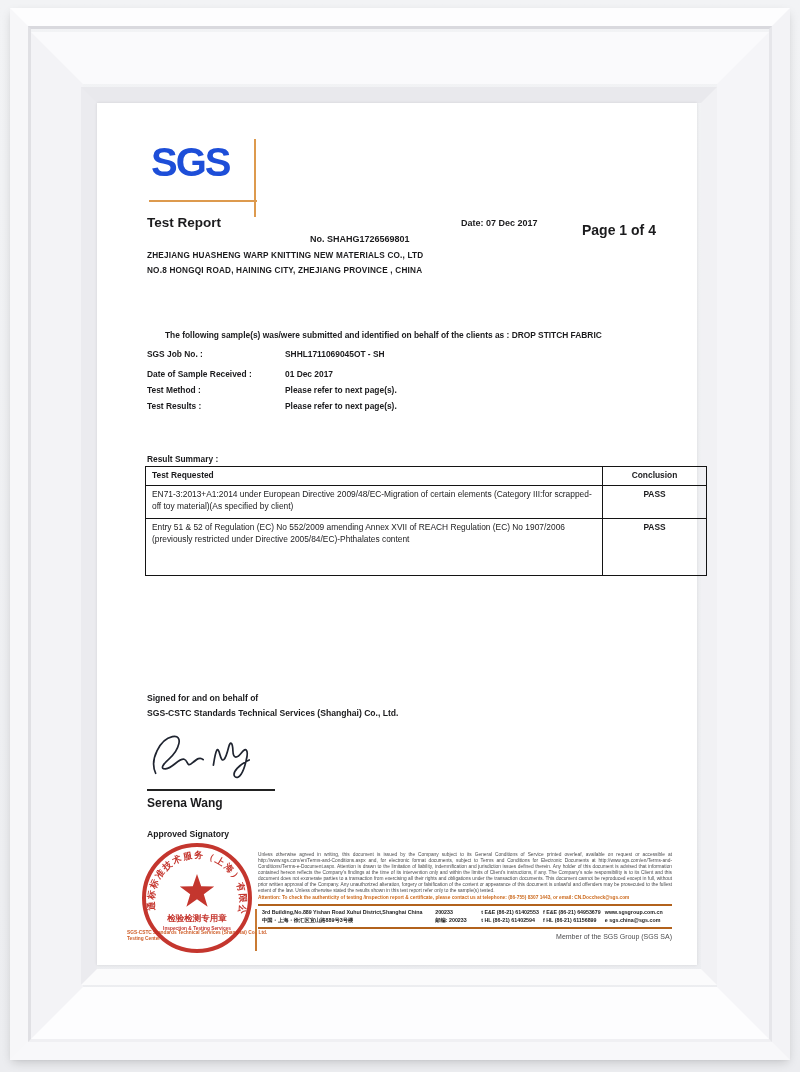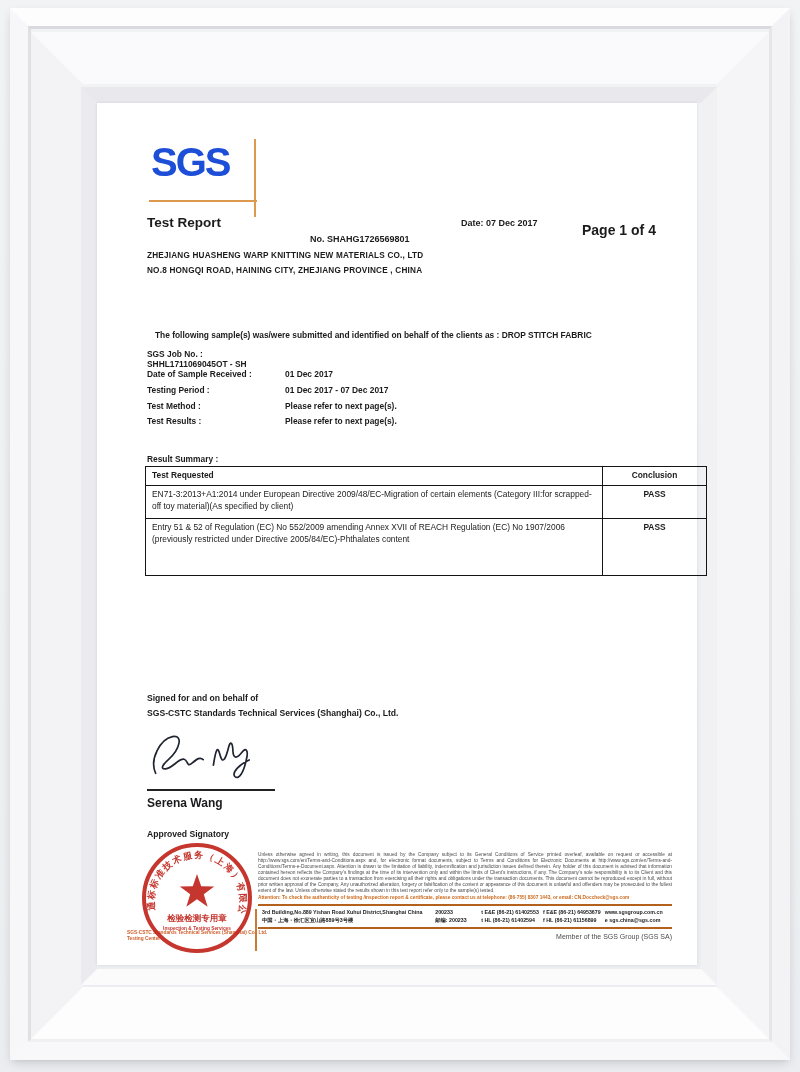--- a/index.html
+++ b/index.html
@@ -38,23 +38,23 @@
   
   .title-row { position:absolute; left:50px; top:112px; width:520px; height:18px; }
   .doc-title { position:absolute; left:0; top:0; font-size:13.5px; font-weight:700; }
   .report-no { position:absolute; left:163px; top:19px; font-size:9px; font-weight:700; }
   .report-date { position:absolute; left:314px; top:3px; font-size:9px; font-weight:700; }
   .report-page { position:absolute; left:435px; top:7px; font-size:14px; font-weight:700; }
 
   .client-block { position:absolute; left:50px; top:145px; font-size:8.2px; font-weight:700;
     line-height:15px; letter-spacing:.2px; }
 
-  .intro-line { position:absolute; left:58px; top:227px; font-size:8.4px; font-weight:700; }
-
-  .job-row { position:absolute; left:50px; top:246px; font-size:8.4px; font-weight:700; display:flex;flex-direction:column; }
+  .intro-line { position:absolute; left:68px; top:227px; font-size:8.4px; font-weight:700; }
+
+  .job-row { position:absolute; left:50px; top:246px; font-size:8.4px; font-weight:700; display:flex; }
   .details-block { position:absolute; left:50px; top:266px; font-size:8.4px; font-weight:700; }
   .detail-row { display:flex; height:15.8px; align-items:flex-start; }
   .detail-label { width:138px; flex-shrink:0; }
 
   .result-summary { position:absolute; left:50px; top:351px; font-size:8.4px; font-weight:700; }
 
   
   .results-table { position:absolute; left:48px; top:363px; width:562px;
     border-collapse:collapse; font-size:8.4px; }
   .results-table th, .results-table td { border:1.6px solid #141414; padding:2px 6px 3px 6px;
@@ -126,24 +126,20 @@
 
     <div class="job-row">
       <span class="detail-label">SGS Job No. :</span>
       <span>SHHL1711069045OT - SH</span>
     </div>
 
     <div class="details-block">
       <div class="detail-row">
         <span class="detail-label">Date of Sample Received :</span>
         <span>01 Dec 2017</span>
-      </div>
-      <div class="detail-row">
-        <span class="detail-label">Testing Period :</span>
-        <span>01 Dec 2017 - 07 Dec 2017</span>
       </div>
       <div class="detail-row">
         <span class="detail-label">Test Method :</span>
         <span>Please refer to next page(s).</span>
       </div>
       <div class="detail-row">
         <span class="detail-label">Test Results :</span>
         <span>Please refer to next page(s).</span>
       </div>
     </div>

